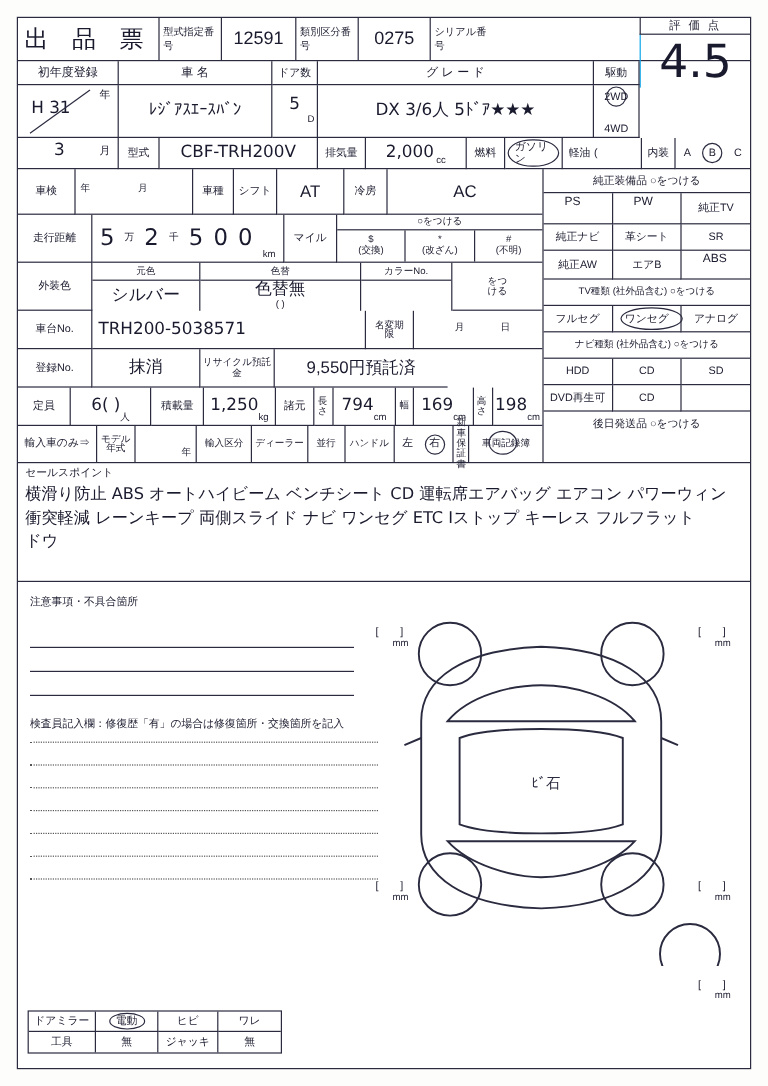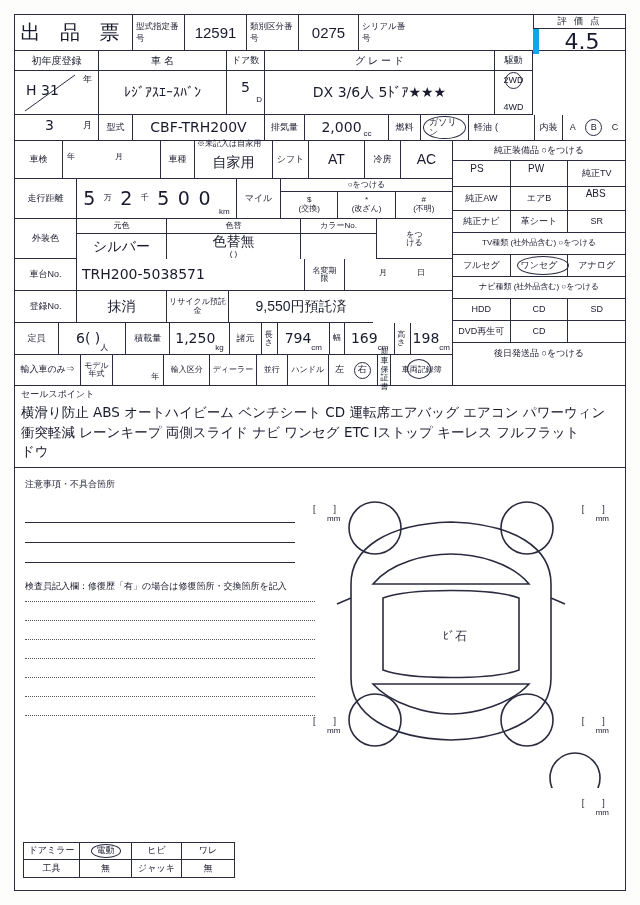--- a/index.html
+++ b/index.html
@@ -47,21 +47,21 @@
   }
   .hdr-mid { flex:1; display:flex; }
   .hm-lab { display:flex; align-items:center; justify-content:center; font-size:8.5px;
             padding:0 3px; border-right:1px solid #2b2b40; }
   .hm-val { display:flex; align-items:center; justify-content:center; font-size:15px;
             border-right:1px solid #2b2b40; }
   .hdr-score { width:92px; display:flex; flex-direction:column; }
   .hdr-score .t { height:14px; font-size:9.5px; display:flex;align-items:center;justify-content:center;
                   border-bottom:1px solid #2b2b40; border-left:1px solid #2b2b40; letter-spacing:2px;}
   .hdr-score .v { flex:1; display:flex;align-items:center;justify-content:center;
-                  font-size:22px; border-left:6px solid #0ea5e9; }
+                  font-size:38px; border-left:1px solid #0ea5e9; }
 
   .circ {
     display:inline-flex; align-items:center; justify-content:center;
     border:1.5px solid #2b2b40; border-radius:50%;
     width:17px; height:17px; font-size:9px;
   }
   .circ-lg { width:22px; height:22px; font-size:10px; }
   .ellipse {
     display:inline-flex; align-items:center; justify-content:center;
     border:1.5px solid #2b2b40; border-radius:50%;
@@ -159,24 +159,20 @@
 
     <div style="width:438px;border-right:1px solid #2b2b40">
 
       <div class="row" style="height:38px">
         <div class="cell sm" style="width:48px">車検</div>
         <div class="cell" style="width:98px;position:relative">
           <span class="xs" style="position:absolute;left:4px;top:12px">年</span>
           <span class="xs" style="position:absolute;left:52px;top:12px">月</span>
         </div>
         <div class="cell sm" style="width:34px">車種</div>
-        <div class="cell mid" style="width:78px;position:relative">
-          <span class="xs" style="position:absolute;top:-1px;left:2px">※未記入は自家用</span>
-          <span style="margin-top:6px">自家用</span>
-        </div>
         <div class="cell sm" style="width:36px">シフト</div>
         <div class="cell mid" style="width:56px">AT</div>
         <div class="cell sm" style="width:36px">冷房</div>
         <div class="cell mid nor" style="flex:1">AC</div>
       </div>
 
       <div class="row" style="height:40px">
         <div class="cell sm" style="width:62px">走行距離</div>
         <div class="cell" style="width:160px;justify-content:space-around">
           <span class="big hand">5</span>
@@ -312,32 +308,32 @@
       <div class="cell sm nor" style="height:20px">純正装備品 ○をつける</div>
       <div class="row" style="height:26px">
         <div class="cell" style="flex:1">
             <span class="circ-lg">PS</span>
           </div>
         <div class="cell" style="flex:1">
             <span class="circ-lg">PW</span>
           </div>
         <div class="cell sm nor" style="flex:1">純正TV</div>
       </div>
+      <div class="row" style="height:22px">
+        <div class="cell sm" style="flex:1">純正ナビ</div>
+        <div class="cell sm" style="flex:1">革シート</div>
+        <div class="cell sm nor" style="flex:1">SR</div>
+      </div>
       <div class="row" style="height:24px">
         <div class="cell sm" style="flex:1">純正AW</div>
         <div class="cell sm" style="flex:1">エアB</div>
         <div class="cell nor" style="flex:1">
             <span class="circ-lg">ABS</span>
           </div>
       </div>
-      <div class="row" style="height:22px">
-        <div class="cell sm" style="flex:1">純正ナビ</div>
-        <div class="cell sm" style="flex:1">革シート</div>
-        <div class="cell sm nor" style="flex:1">SR</div>
-      </div>
       <div class="cell xs nor" style="height:22px">TV種類 (社外品含む) ○をつける</div>
       <div class="row" style="height:22px">
         <div class="cell sm" style="flex:1">フルセグ</div>
         <div class="cell sm" style="flex:1;position:relative">
           <span>ワンセグ</span>
           <span style="position:absolute;left:6px;top:1px;width:52px;height:19px;border:1.5px solid #2b2b40;border-radius:50%"></span>
         </div>
         <div class="cell sm nor" style="flex:1">アナログ</div>
       </div>
       <div class="cell xs nor" style="height:22px">ナビ種類 (社外品含む) ○をつける</div>
@@ -348,21 +344,21 @@
       </div>
       <div class="row" style="height:22px">
         <div class="cell sm" style="flex:1">DVD再生可</div>
         <div class="cell sm" style="flex:1">CD</div>
         <div class="cell nor" style="flex:1"></div>
       </div>
       <div class="cell sm nor nob" style="height:22px">後日発送品 ○をつける</div>
     </div>
   </div>
 
-  <div style="border-bottom:1.5px solid #2b2b40;padding:2px 6px 5px 6px">
+  <div style="border-bottom:1.5px solid #2b2b40;padding:2px 6px 22px 6px">
     <div class="sm" style="margin-bottom:2px">セールスポイント</div>
     <div style="font-size:13.5px;line-height:1.45" class="hand">
       <div>横滑り防止 ABS オートハイビーム ベンチシート CD 運転席エアバッグ エアコン パワーウィン</div>
       <div>衝突軽減 レーンキープ 両側スライド ナビ ワンセグ ETC Iストップ キーレス フルフラット</div>
       <div>ドウ</div>
     </div>
   </div>
 
   <div class="notes" style="height:380px;position:relative">
 

